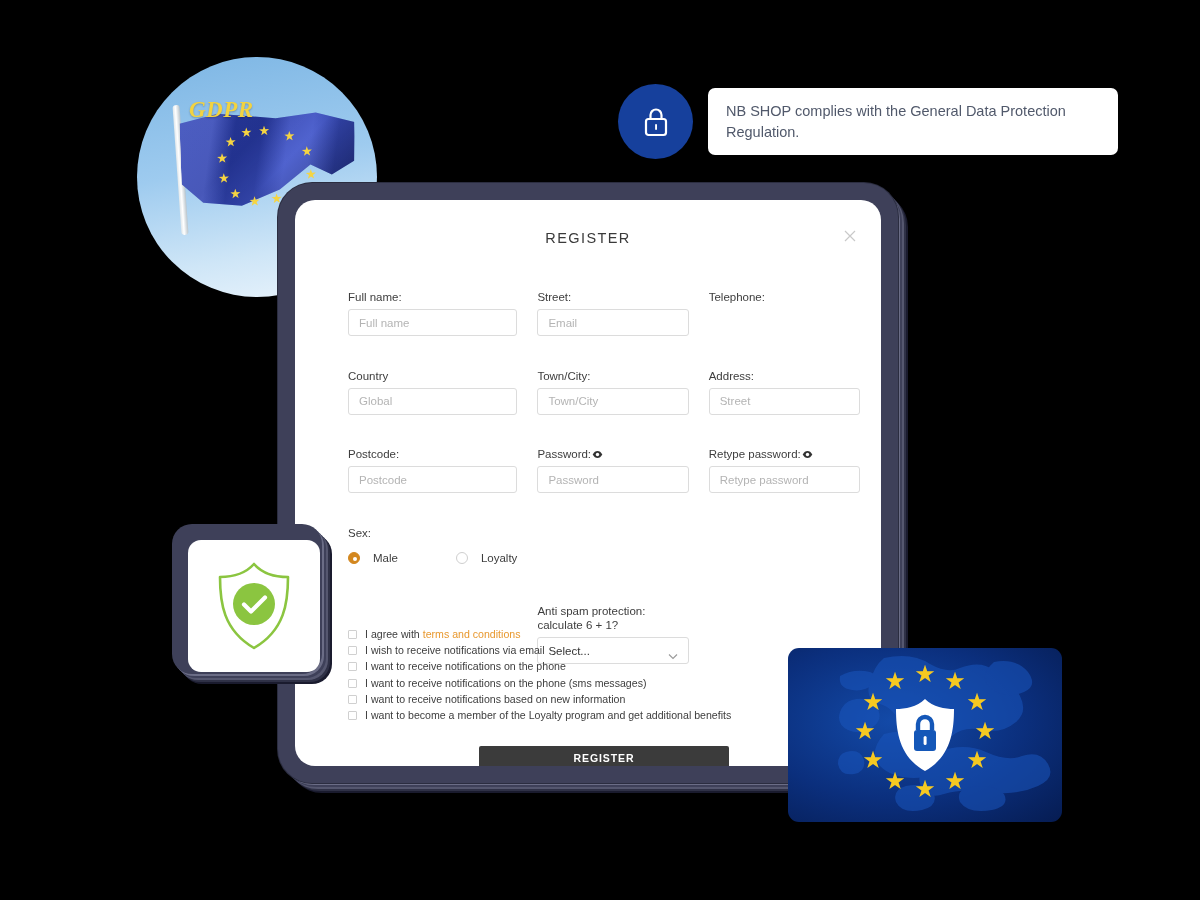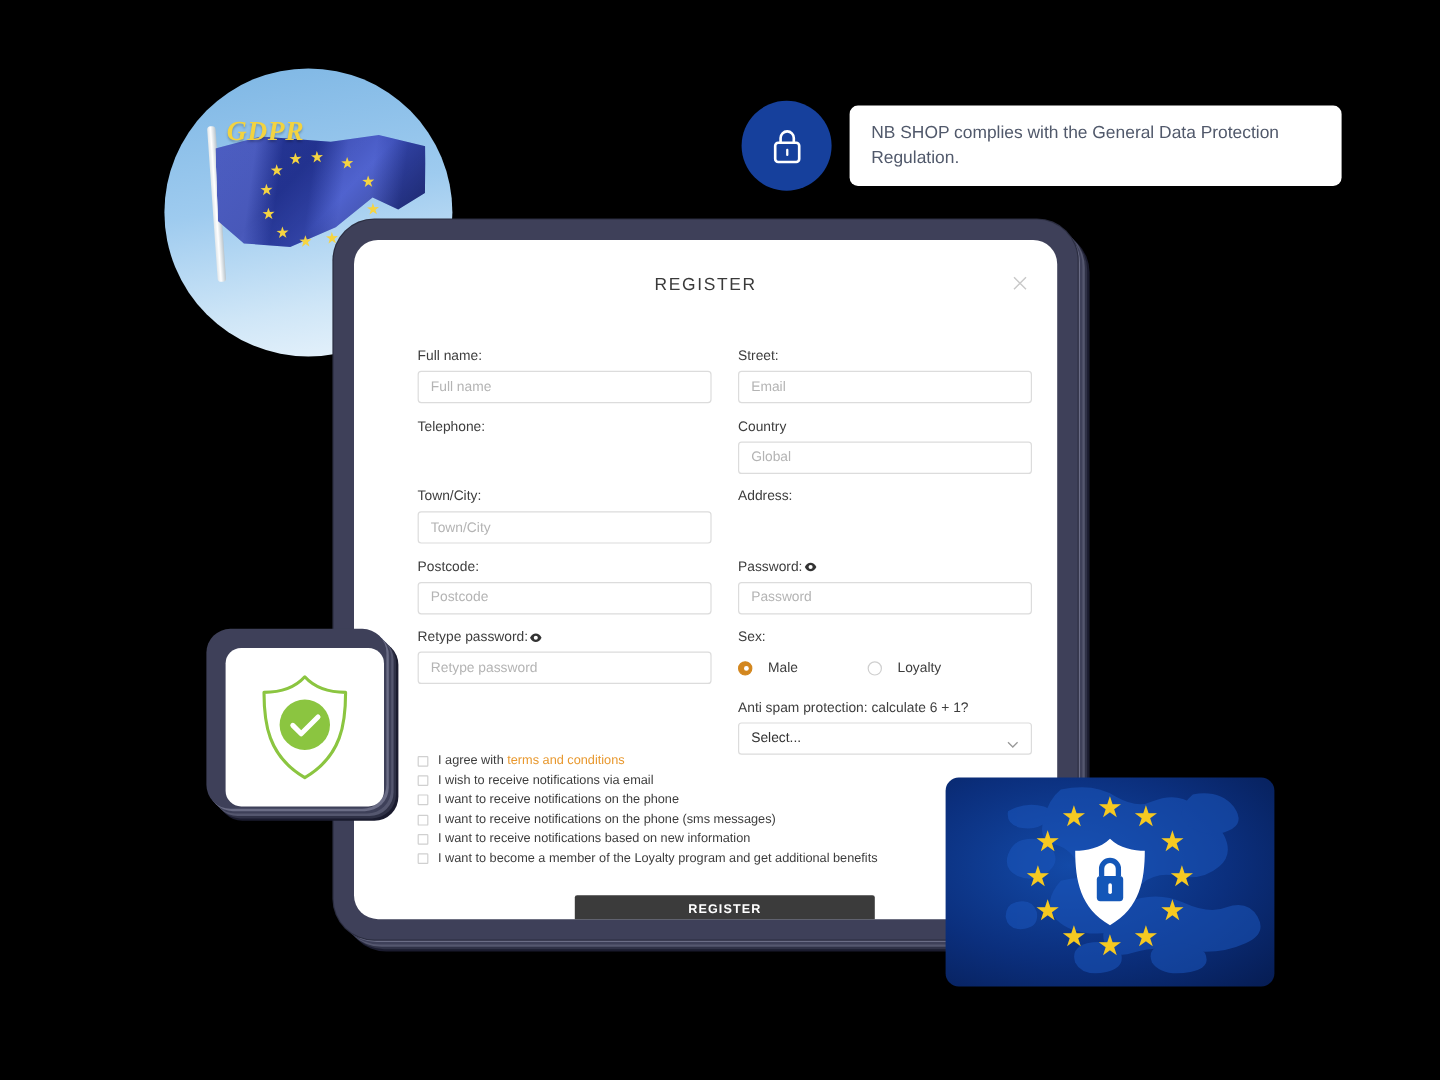--- a/index.html
+++ b/index.html
@@ -37,21 +37,21 @@
     font-size:14.5px;letter-spacing:1.4px;color:#3a3a3a;
   }
   .close-x{
     position:absolute;top:27px;right:22px;width:18px;height:18px;
     color:#c9c9c9;cursor:pointer;
   }
   .close-x svg{display:block;}
 
   .grid{
     position:absolute;left:53px;top:90px;width:512px;
-    display:grid;grid-template-columns:1fr 1fr;column-gap:22px;row-gap:0;
+    display:grid;grid-template-columns:1fr 1fr 1fr;column-gap:22px;row-gap:0;gap:20px;
   }
   .field{margin-bottom:12.5px;}
   .lbl{
     font-size:11.5px;color:#3d3d3d;margin-bottom:5px;display:flex;
     align-items:center;gap:1px;line-height:14px;
   }
   .eye{display:inline-block;width:11px;height:9px;}
   .eye svg{display:block;}
   .inp{
     width:100%;height:27px;box-sizing:border-box;
@@ -258,20 +258,21 @@
             <input class="inp" type="text" placeholder="Global" style="">
           </div>
 
           <div class="field">
             <div class="lbl">Town/City:</div>
             <input class="inp" type="text" placeholder="Town/City" style="">
           </div>
 
           <div class="field">
             <div class="lbl">Address:</div>
+            <input class="inp" type="text" placeholder="Street" style="">
           </div>
 
           <div class="field">
             <div class="lbl">Postcode:</div>
             <input class="inp" type="text" placeholder="Postcode" style="">
           </div>
 
           <div class="field">
             <div class="lbl">
               <span>Password:</span>

